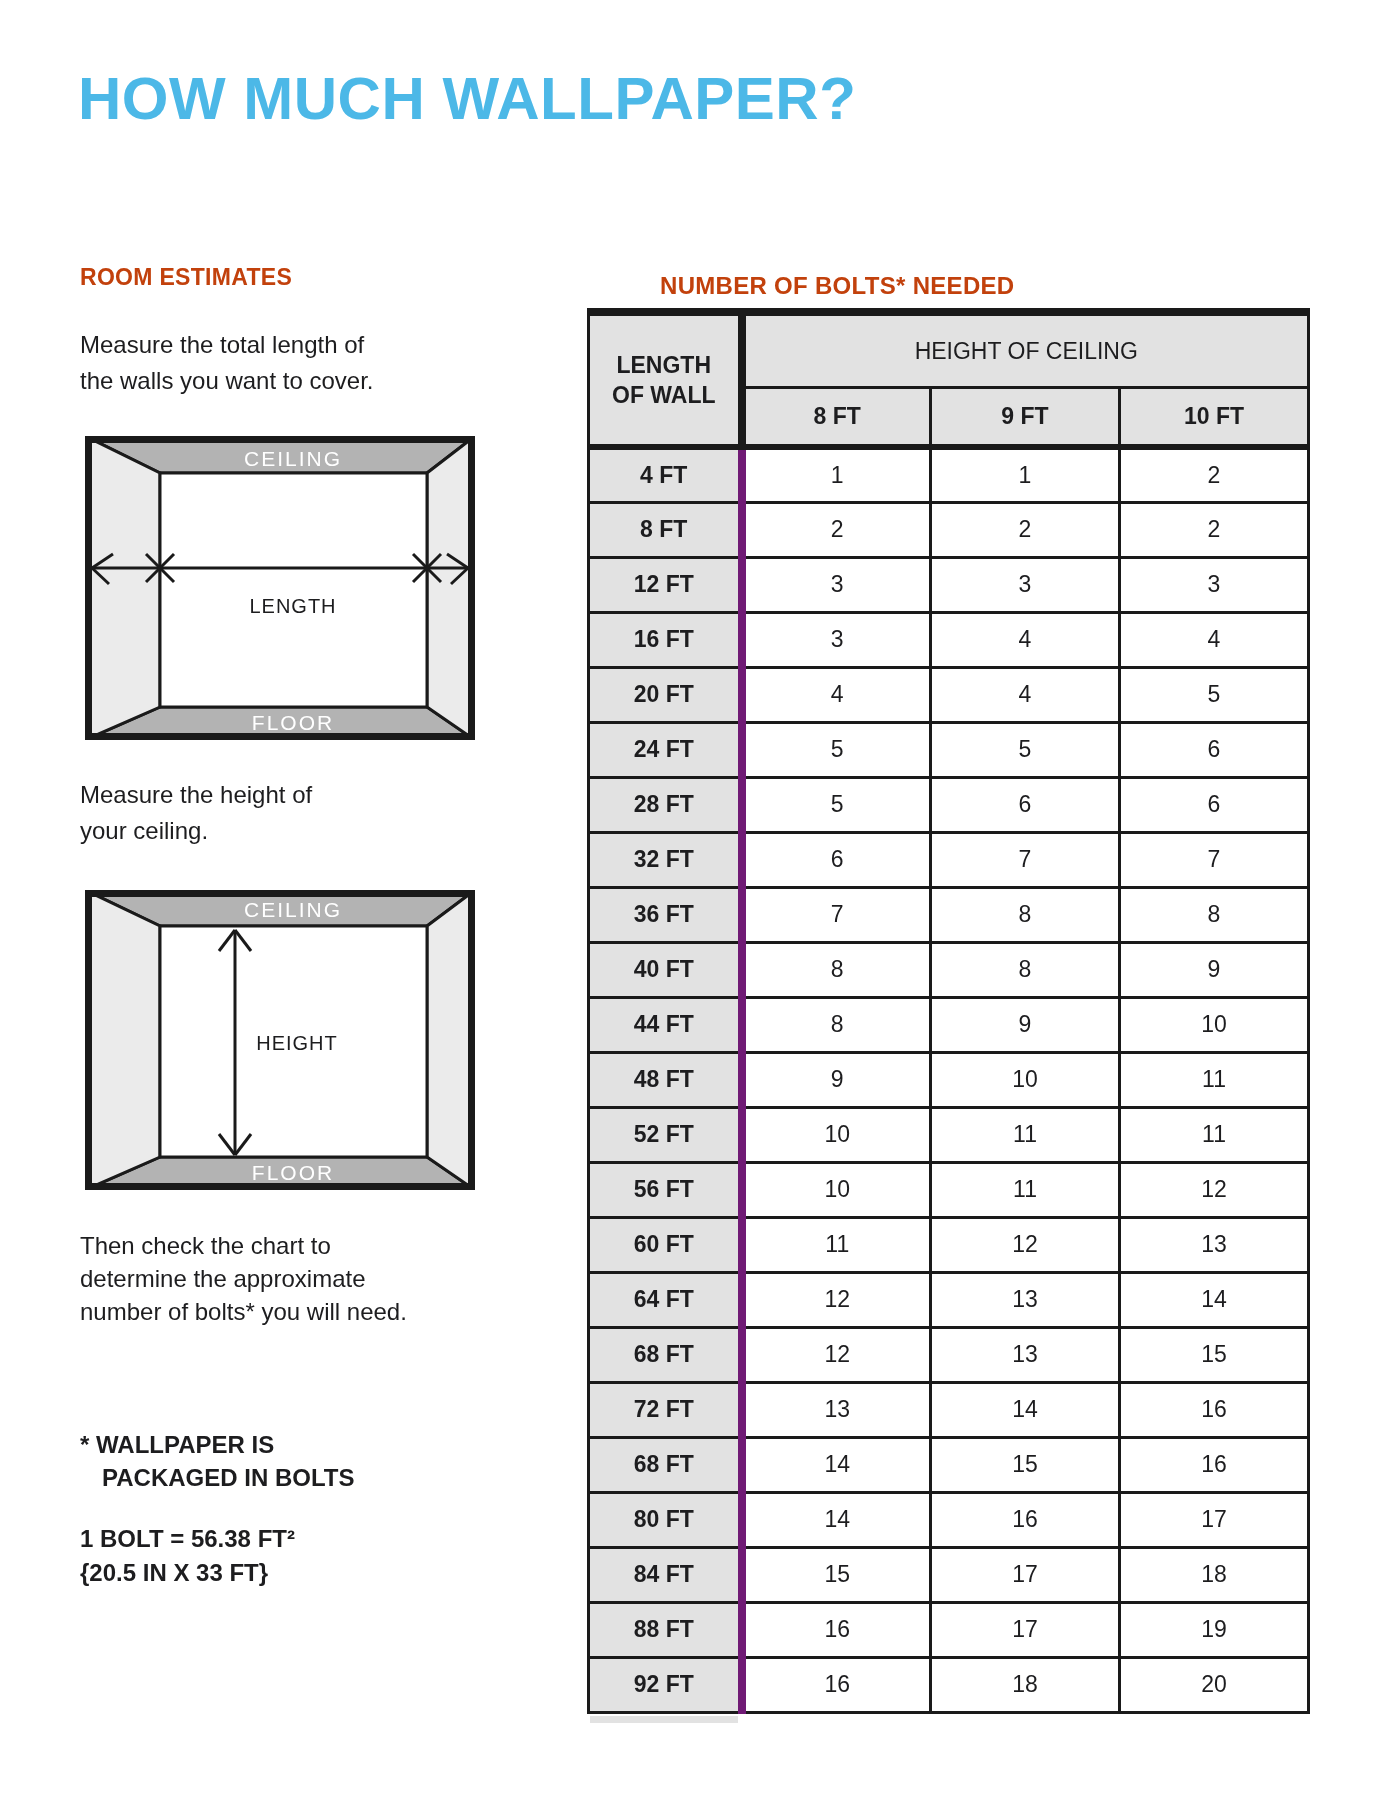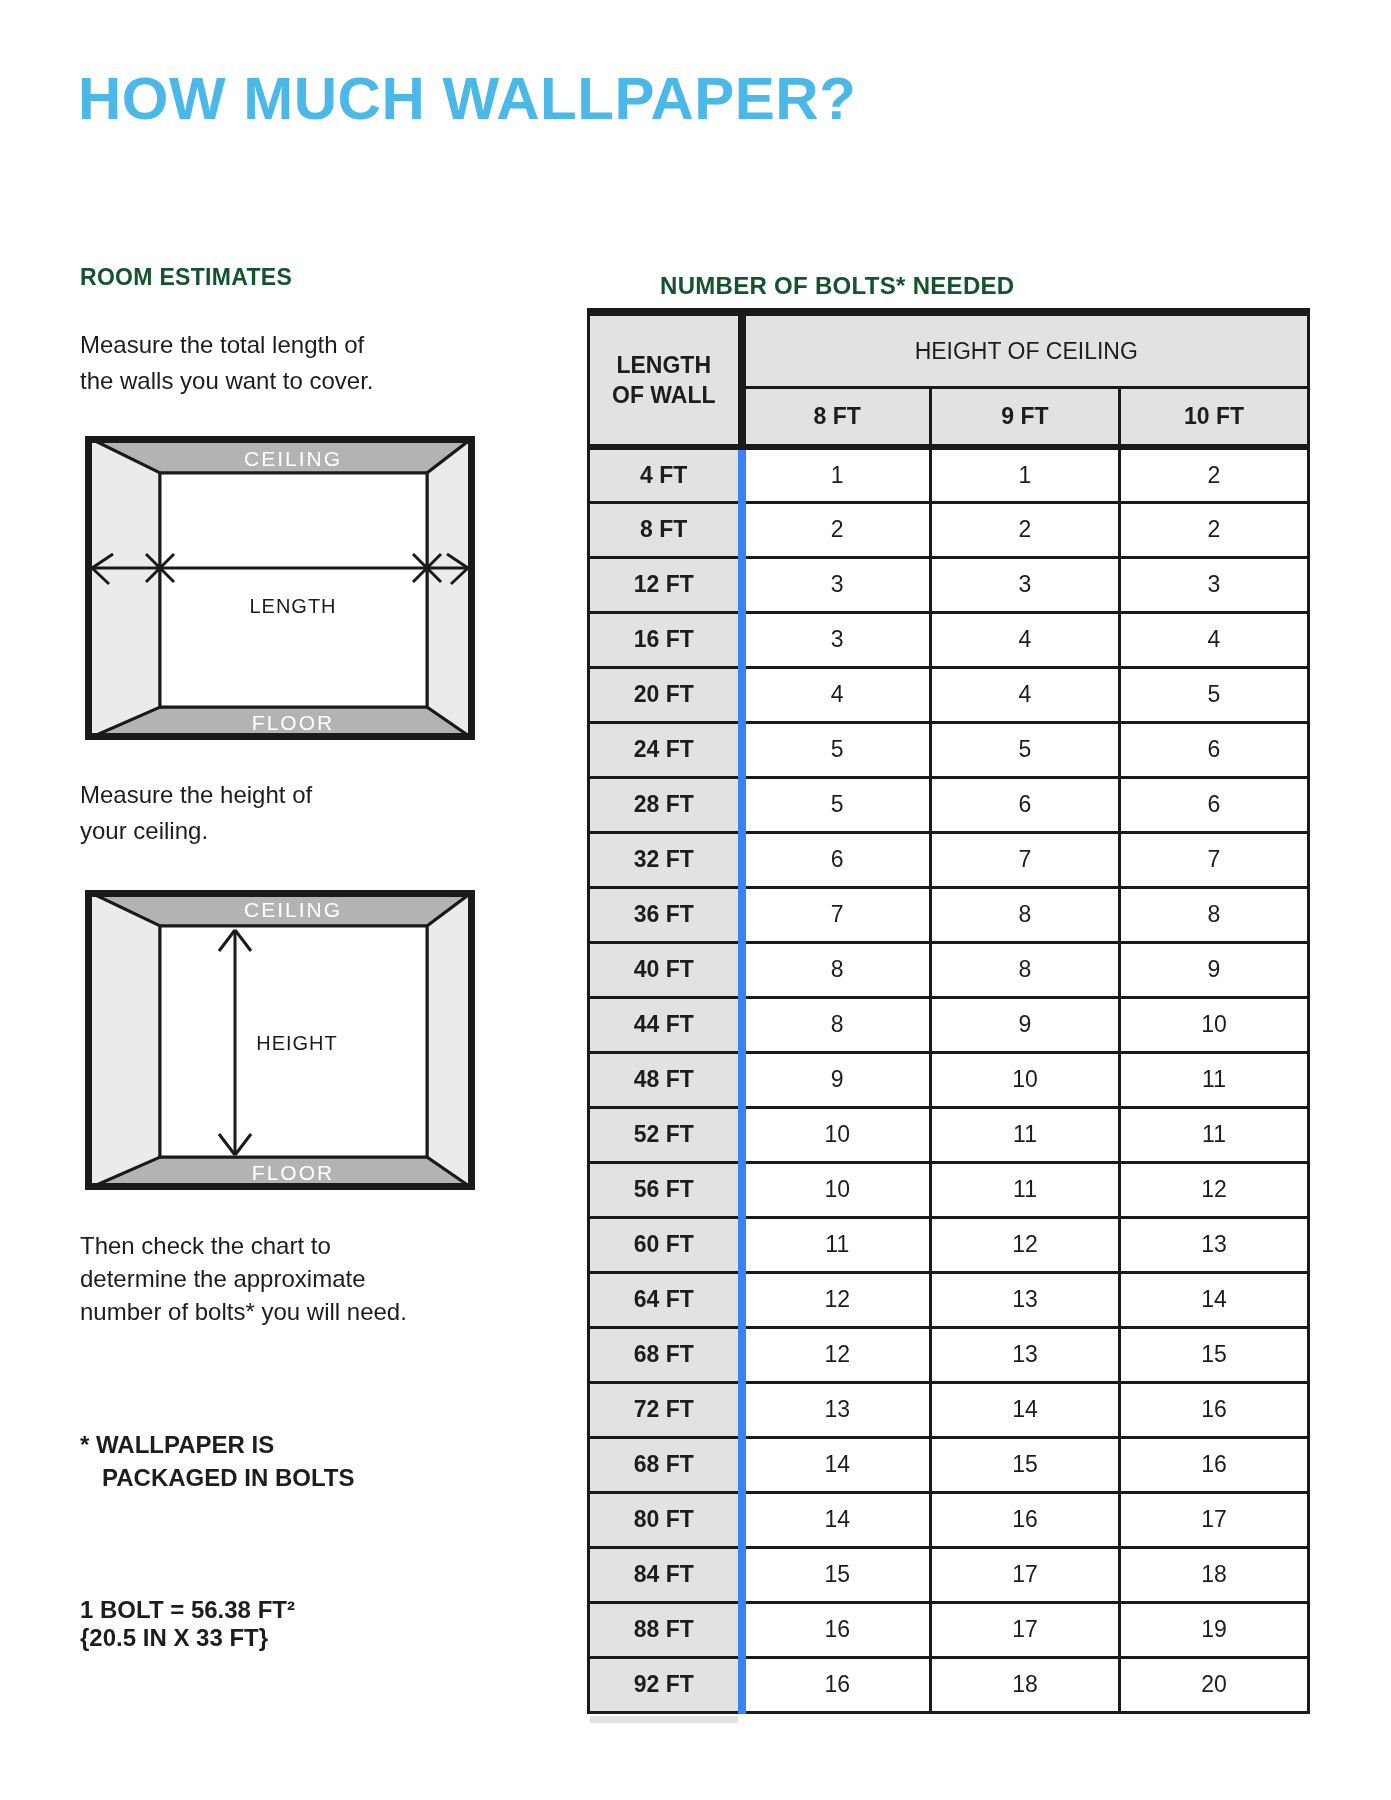--- a/index.html
+++ b/index.html
@@ -6,32 +6,32 @@
   body {
     width:1391px; height:1800px; background:#ffffff; position:relative;
     font-family:"Liberation Sans", sans-serif; color:#1d1d1f; overflow:hidden;
   }
   .abs { position:absolute; }
 
   #page-title {
     left:78px; top:64px; font-size:60px; font-weight:bold; color:#4CB8E7;
     letter-spacing:0.5px; white-space:nowrap;
   }
-  .blue-heading { font-size:23px; font-weight:bold; color:#14532d; letter-spacing:0.3px; white-space:nowrap; }
+  .blue-heading { font-size:23px; font-weight:bold; color:#c2410c; letter-spacing:0.3px; white-space:nowrap; }
   #room-estimates-heading { left:80px; top:264px; }
   #bolts-heading { left:660px; top:263px; font-size:24px;margin-top:9px; }
 
   .step-text { left:80px; font-size:24px; line-height:36px; white-space:pre-line; }
   #step1 { top:327px; }
   #step2 { top:777px; }
   #step3 { top:1229px; line-height:33px; }
 
   #footnote { left:80px; top:1428px; font-size:24px; font-weight:bold; line-height:33px; }
   #footnote .indent { padding-left:22px; }
-  #bolt-info { left:80px; top:1596px; font-size:24px; font-weight:bold; line-height:28px; white-space:pre-line; }
+  #bolt-info { left:80px; top:1522px; font-size:24px; font-weight:bold; line-height:34px; white-space:pre-line; }
 
   .room-diagram { left:85px; width:390px; }
   #diagram-length { top:436px; height:304px; }
   #diagram-height { top:890px; height:300px; }
 
   
   #bolt-table-wrap { left:587px; top:308px; }
   table#bolt-table {
     border-collapse:collapse; table-layout:fixed; width:720px;
     font-family:"Liberation Sans", sans-serif;
@@ -41,21 +41,21 @@
     font-size:23px; padding:0;
   }
   #bolt-table { border:3px solid #1a1a1a; border-top:8px solid #1a1a1a; }
   #bolt-table .corner {
     background:#e2e2e2; border-right:8px solid #1a1a1a; border-bottom:6px solid #1a1a1a;
     font-weight:bold; white-space:pre-line; line-height:30px;
   }
   #bolt-table .group-header { background:#e2e2e2; font-weight:normal; height:70px; }
   #bolt-table .sub-header th { background:#e2e2e2; font-weight:bold; height:55px; border-bottom:6px solid #1a1a1a; }
   #bolt-table tbody th.rowlabel {
-    background:#e2e2e2; border-right:8px solid #3b82f6; font-weight:bold;
+    background:#e2e2e2; border-right:8px solid #701a75; font-weight:bold;
   }
   #bolt-table tbody tr { height:55px; }
   #bolt-table tbody td { background:#ffffff; font-weight:normal; }
 
   #bottom-sliver { left:590px; top:1716px; width:148px; height:7px; background:#e2e2e2; }
 
   svg text { font-family:"Liberation Sans", sans-serif; }
 </style>
 </head>
 <body>

